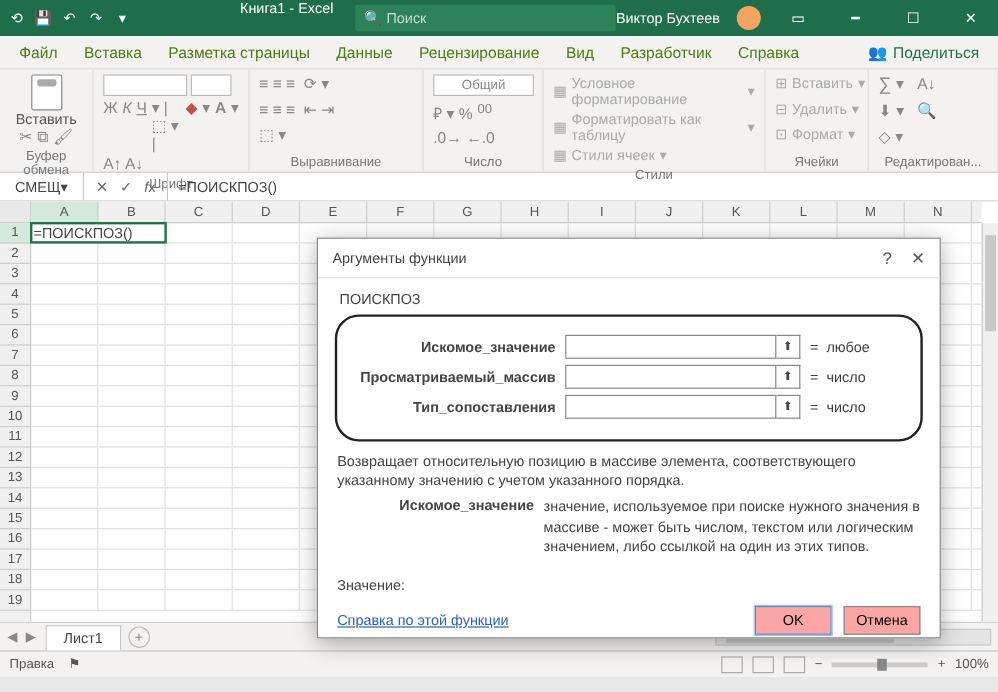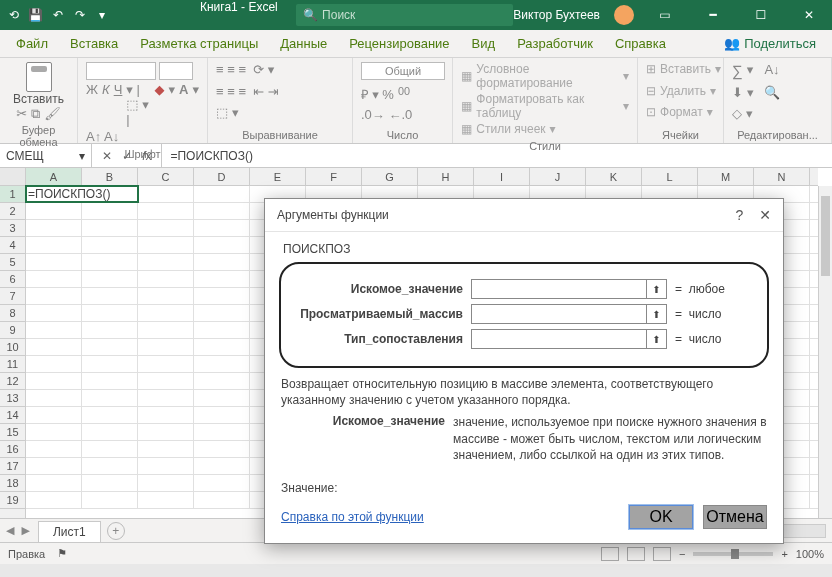--- a/index.html
+++ b/index.html
@@ -28,21 +28,21 @@
 .placeholder-row{display:flex;gap:3px}
 .ph-box{height:18px;border:1px solid #bbb;background:#fff;color:#888;font-size:11px;display:flex;align-items:center;justify-content:center}
 .grp-align{width:145px}
 .grp-number{width:100px}
 .grp-styles{width:185px;color:#aaa}
 .styles-row{font-size:12px;color:#aaa;margin-bottom:2px;display:flex;align-items:center;gap:4px}
 .grp-cells{width:86px;color:#aaa}
 .grp-edit{flex:1}
 .sigma{font-size:15px}
 .formula-bar{background:#fff;height:24px;display:flex;align-items:center;border-bottom:1px solid #c9c9c9}
-.name-box{width:92px;border-right:1px solid #c9c9c9;padding:0 6px;font-size:12px;display:flex;align-items:center;justify-content:space-between;height:100%}
+.name-box{width:70px;border-right:1px solid #c9c9c9;padding:0 6px;font-size:12px;display:flex;align-items:center;justify-content:center;height:100%}
 .fb-btns{display:flex;gap:10px;padding:0 10px;color:#666;border-right:1px solid #c9c9c9;height:100%;align-items:center}
 .fb-input{flex:1;padding:0 8px;font-size:12px}
 .grid-area{background:#fff;position:relative;height:350px;display:flex}
 .col-headers{position:absolute;top:0;left:0;right:14px;height:18px;display:flex;background:#f0f0f0;border-bottom:1px solid #ccc}
 .corner{width:26px;border-right:1px solid #ccc;background:#e8e8e8}
 .ch{flex:0 0 56px;border-right:1px solid #ccc;text-align:center;font-size:11px;color:#555;line-height:18px}
 .ch.sel{background:#d4e8dc}
 .row-headers{position:absolute;top:18px;left:0;width:26px;bottom:0;background:#f0f0f0;border-right:1px solid #ccc}
 .rh{height:17px;border-bottom:1px solid #ccc;text-align:center;font-size:11px;color:#555;line-height:17px}
 .rh.sel{background:#d4e8dc}
@@ -61,38 +61,38 @@
 .statusbar{height:22px;background:#f3f2f1;border-top:1px solid #c9c9c9;display:flex;align-items:center;padding:0 8px;font-size:11px;color:#555;gap:12px}
 .sb-right{margin-left:auto;display:flex;align-items:center;gap:8px}
 .view-btn{width:18px;height:14px;border:1px solid #aaa}
 .zoom-slider{width:80px;height:4px;background:#ccc;position:relative}
 .zoom-slider::after{content:"";position:absolute;left:38px;top:-3px;width:8px;height:10px;background:#888}
 
 
 .dialog{position:absolute;top:198px;left:264px;width:520px;background:#fff;border:1px solid #888;box-shadow:0 4px 18px rgba(0,0,0,.35);font-size:12px;z-index:10}
 .dlg-title{padding:8px 12px;display:flex;align-items:center;border-bottom:1px solid #e4e4e4}
 .dlg-title .sp{margin-left:auto;display:flex;gap:16px;color:#555;font-size:14px}
-.dlg-body{padding:8px 14px 12px}
+.dlg-body{padding:8px 14px 0}
 .fn-name{font-size:12px;padding:2px 0 6px 4px}
 .arg-box{border:2.5px solid #222;border-radius:20px;padding:10px 14px 12px;margin-bottom:8px}
 .arg-row{display:flex;align-items:center;gap:8px;margin:5px 0}
 .arg-label{flex:0 0 168px;text-align:right;font-weight:700;font-size:12px}
 .arg-input{flex:1;display:flex}
 .arg-input input{flex:1;height:20px;border:1px solid #888;padding:0 4px;font-size:12px}
 .arg-ref{width:20px;height:20px;border:1px solid #888;border-left:none;display:flex;align-items:center;justify-content:center;font-size:10px}
 .arg-hint{flex:0 0 78px;color:#404040;font-size:12px}
 .desc{margin:0 2px;line-height:1.35}
 .arg-desc{display:flex;margin:6px 2px}
 .arg-desc-l{flex:0 0 172px;text-align:right;font-weight:700;padding-right:8px}
 .arg-desc-r{flex:1;line-height:1.35}
 .val-line{margin:18px 2px 6px}
 .dlg-foot{display:flex;align-items:center;padding:4px 2px 2px}
 .help-link{color:#2a62bc;text-decoration:underline;cursor:pointer}
 .dlg-btns{margin-left:auto;display:flex;gap:10px}
-.dlg-btn{min-width:64px;height:24px;border:1px solid #888;background:#a3a3a3;font-size:16px;cursor:pointer}
+.dlg-btn{min-width:64px;height:24px;border:1px solid #888;background:#fca5a5;font-size:12px;cursor:pointer}
 .dlg-btn.primary{border:1px solid #5a8bd8;outline:1px solid #9fc0ec}
 </style>
 </head>
 <body>
 
 <div class="titlebar">
   <div class="tb-left">
     <span class="tb-icon">⟲</span>
     <span class="tb-icon">💾</span>
     <span class="tb-icon">↶</span>

